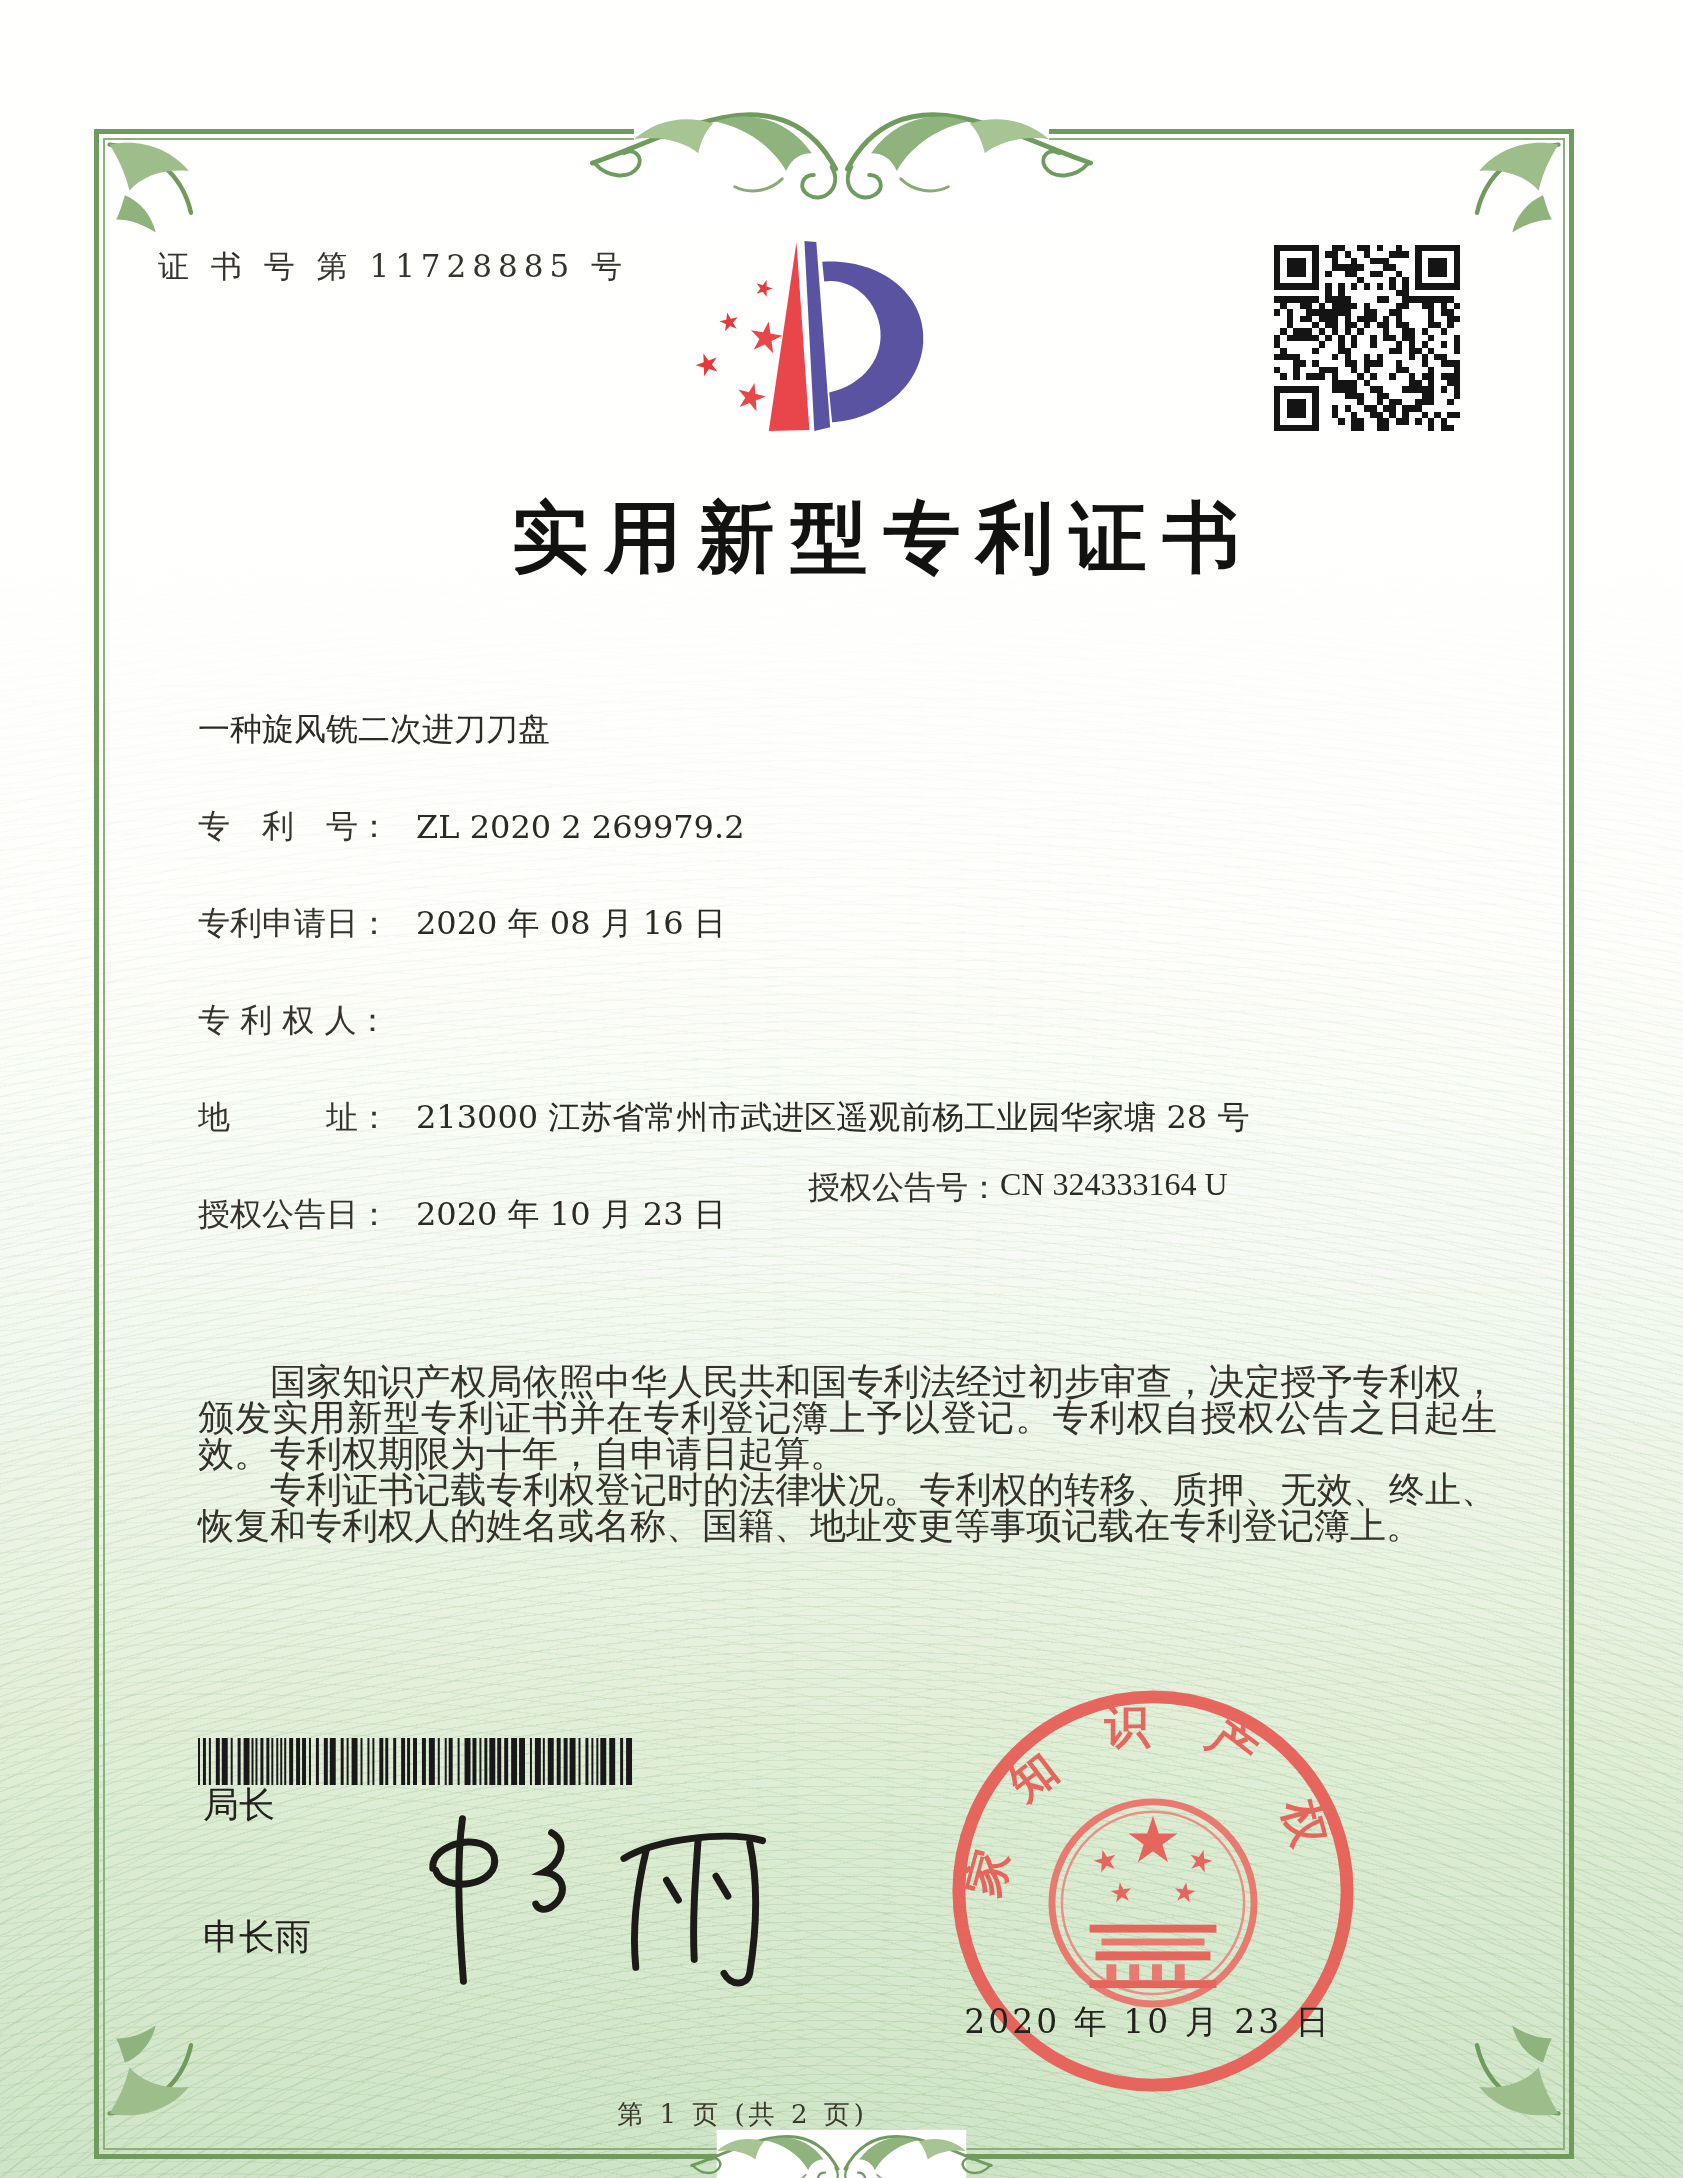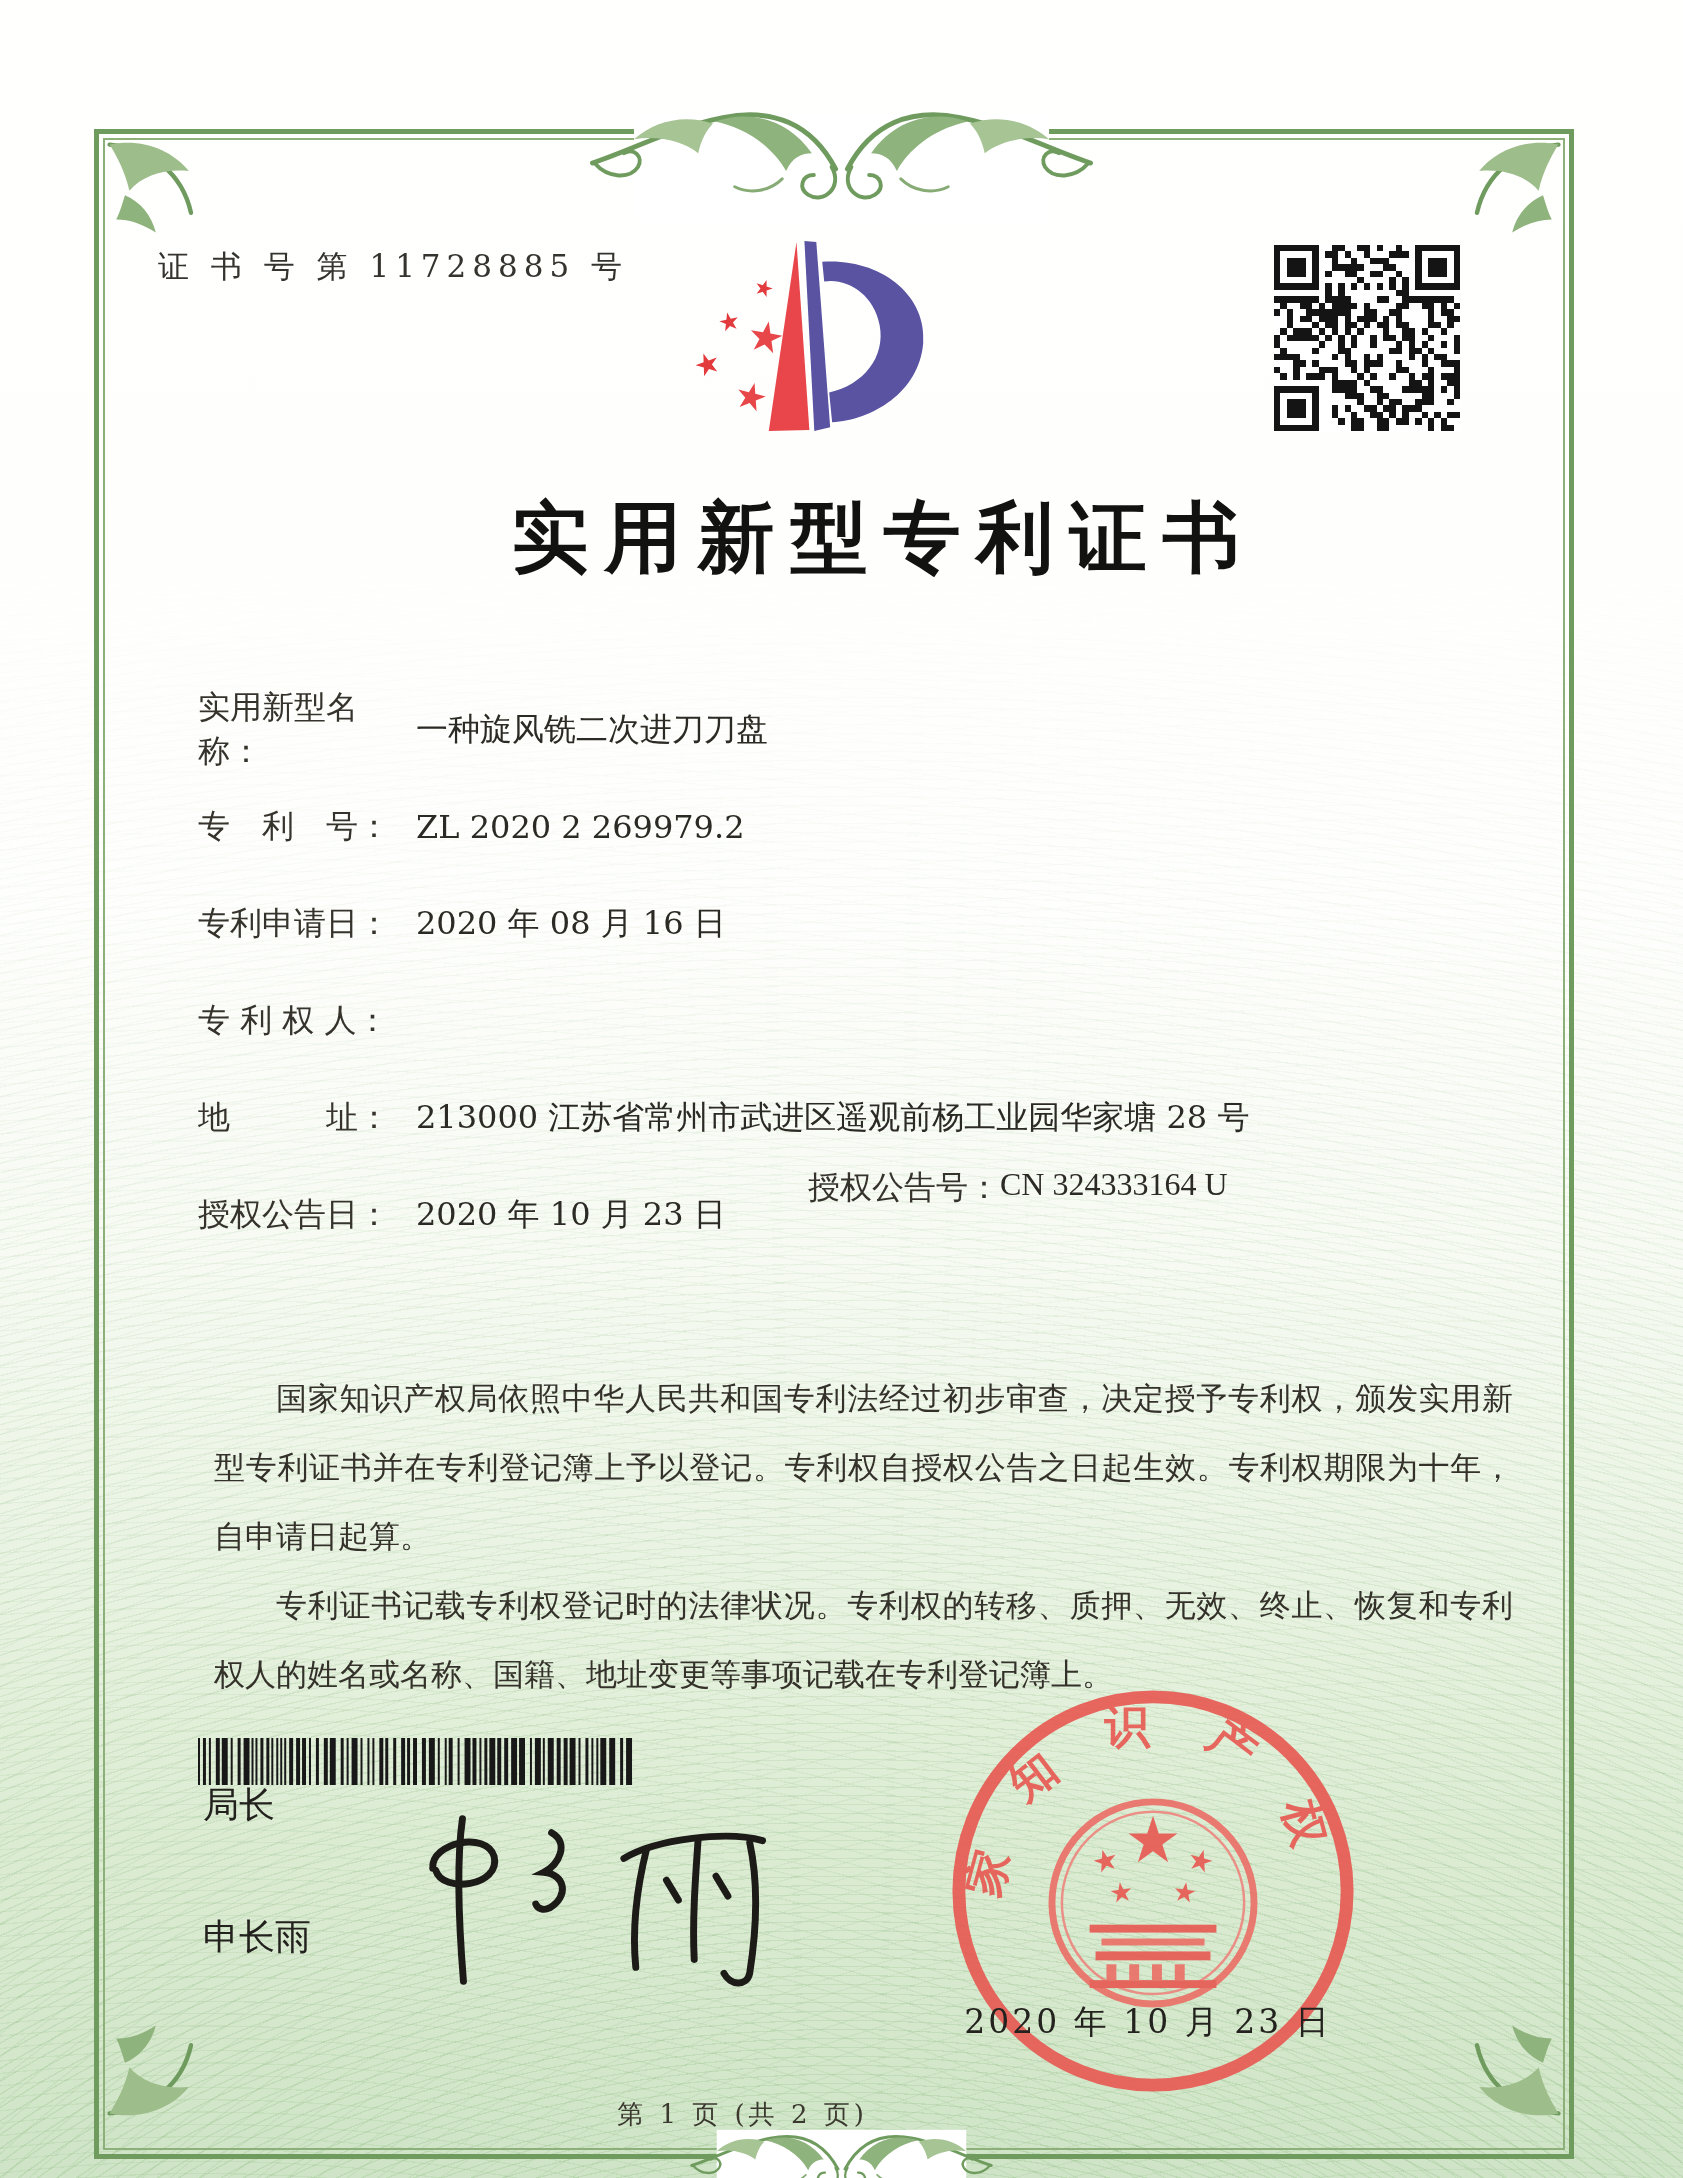--- a/index.html
+++ b/index.html
@@ -33,21 +33,21 @@
     position:absolute;left:0;top:487px;width:1683px;margin:0;text-align:center;
     font-size:77px;font-weight:900;letter-spacing:16px;color:#121210;padding-left:42px;
   }
   .fields{position:absolute;left:198px;top:681px;width:1317px;font-size:32px;}
   .frow{position:relative;height:97px;display:flex;align-items:center;}
   .flabel{display:inline-block;width:218px;flex:0 0 218px;color:#35332c;}
   .fvalue{color:#2c2a24;white-space:nowrap;}
   .fpair2{position:absolute;left:610px;top:0;height:97px;display:flex;font-family:Liberation Serif, serif;}
   .body-text{
     position:absolute;left:198px;top:1364px;width:1299px;
-    font-size:31px;line-height:69px;text-align:justify;color:#33312a;margin-left:16px;
+    font-size:36px;line-height:36px;text-align:justify;color:#33312a;
   }
   .body-text p{margin:0;text-indent:2em;}
   .barcode{position:absolute;left:198px;top:1738px;width:436px;height:47px;}
   .officer-title{position:absolute;left:203px;top:1781px;font-size:36px;color:#22211d;
     font-family:"DejaVu Sans","Liberation Sans",sans-serif;}
   .officer-name{position:absolute;left:203px;top:1913px;font-size:36px;color:#22211d;
     font-family:"DejaVu Sans","Liberation Sans",sans-serif;}
   .signature{position:absolute;left:401px;top:1797px;width:426px;height:208px;}
   .seal{position:absolute;left:945px;top:1683px;width:416px;height:416px;}
   .seal-date{position:absolute;left:950px;top:2000px;width:396px;text-align:center;
@@ -523,21 +523,20 @@
         <rect x="24" y="28" width="1" height="1" fill="#141414"></rect>
         <rect x="26" y="28" width="1" height="1" fill="#141414"></rect>
         <rect x="27" y="28" width="1" height="1" fill="#141414"></rect>
       </svg>
   </div>
 
   <h1 class="title">实用新型专利证书</h1>
 
   <div class="fields">
     <div class="frow">
-      <span class="flabel">实用新型名称：</span>
       <span class="fvalue">一种旋风铣二次进刀刀盘</span>
     </div>
     <div class="frow">
       <span class="flabel">专　利　号：</span>
       <span class="fvalue">ZL 2020 2 269979.2</span>
     </div>
     <div class="frow">
       <span class="flabel">专利申请日：</span>
       <span class="fvalue">2020 年 08 月 16 日</span>
     </div>

